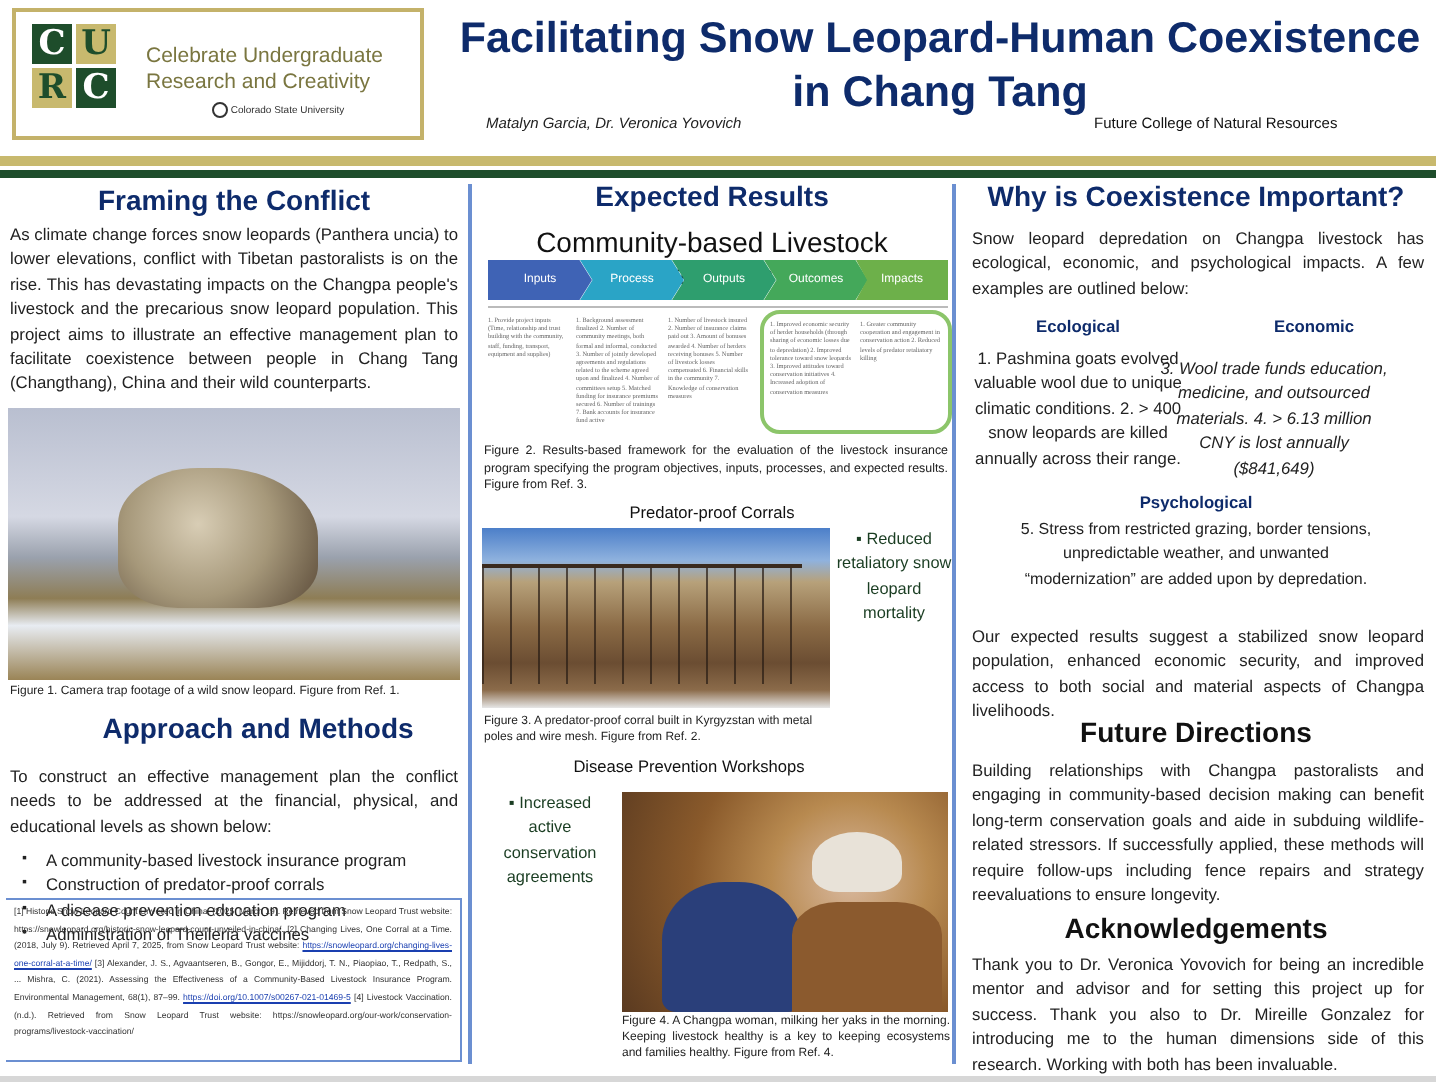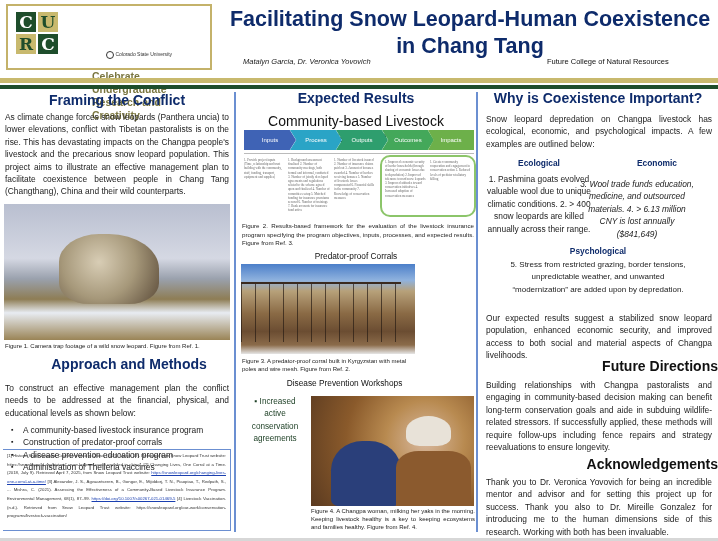--- a/index.html
+++ b/index.html
@@ -3,30 +3,30 @@
 <meta charset="utf-8">
 <style>
   html,body{margin:0;padding:0;}
   body{width:718px;height:541px;background:#fff;position:relative;overflow:hidden;font-family:"Liberation Sans",sans-serif;color:#222;}
   .abs{position:absolute;}
   
   #logo{left:6px;top:4px;width:206px;height:66px;border:2px solid #c4b26a;box-sizing:border-box;background:#fff;}
   .sq{position:absolute;width:20px;height:20px;font-family:"DejaVu Serif",serif;font-weight:bold;font-size:17px;line-height:20px;text-align:center;}
   .sq.g{background:#1e4d2b;color:#fff;}
   .sq.t{background:#c8b96e;color:#1e4d2b;}
-  #logo-text{left:84px;top:16px;font-size:10.5px;line-height:13px;color:#7a7640;font-weight:bold;margin-top:48px;}
+  #logo-text{left:65px;top:16px;font-size:10.5px;line-height:13px;color:#7a7640;font-weight:normal;}
   #logo-csu{left:98px;top:45px;font-size:5px;color:#333;}
   #title{left:222px;top:6px;width:496px;text-align:center;color:#0e2b6b;font-weight:bold;font-size:21.5px;line-height:27px;}
   #authors{left:243px;top:57px;font-size:7.5px;font-style:italic;color:#222;}
   #college{left:547px;top:57px;font-size:7.5px;color:#111;}
   #bar-gold{left:0;top:78px;width:718px;height:5px;background:#c8b96e;}
   #bar-green{left:0;top:85px;width:718px;height:4px;background:#1e4d2b;}
   .vline{position:absolute;width:2px;background:#6b8fd1;}
   .sec-title{position:absolute;text-align:center;color:#0e2b6b;font-weight:bold;font-size:14px;}
-  .sec-title.black{color:#111;text-align:right;}
+  .sec-title.black{color:#111;}
   .body{position:absolute;font-size:8.4px;line-height:12.4px;text-align:justify;color:#222;}
   .caption{position:absolute;font-size:6px;line-height:8px;color:#222;}
   .sub{position:absolute;text-align:center;font-size:8.3px;color:#111;}
   ul.bul{margin:4px;padding:0;list-style:none;}
   ul.bul li{position:relative;padding-left:14px;}
   ul.bul li:before{content:"\25AA";position:absolute;left:2px;font-size:7px;}
   .green-list{position:absolute;color:#1a3d22;font-size:8.2px;line-height:12.3px;text-align:center;}
   .green-list li{list-style:none;}
   .photo{position:absolute;overflow:hidden;}
   #refs{left:3px;top:449px;width:228px;height:82px;border:1px solid #6b8fd1;border-left:none;box-sizing:border-box;font-size:4.3px;line-height:8.6px;color:#333;padding:2px 4px;text-align:justify;}
@@ -100,20 +100,21 @@
 <div class="flowtxt" style="left:385px;top:160px;width:42px;">1. Improved economic security of herder households (through sharing of economic losses due to depredation) 2. Improved tolerance toward snow leopards 3. Improved attitudes toward conservation initiatives 4. Increased adoption of conservation measures</div>
 <div class="flowtxt" style="left:430px;top:160px;width:42px;">1. Greater community cooperation and engagement in conservation action 2. Reduced levels of predator retaliatory killing</div>
 
 <div class="caption" style="left:242px;top:222px;width:232px;font-size:6.2px;line-height:8.5px;text-align:justify;">Figure 2. Results-based framework for the evaluation of the livestock insurance program specifying the program objectives, inputs, processes, and expected results. Figure from Ref. 3.</div>
 <div class="sub" style="left:236px;top:251px;width:240px;">Predator-proof Corrals</div>
 
 <div class="photo" style="left:241px;top:264px;width:174px;height:90px;background:linear-gradient(180deg,#4c7fc9 0%,#8fb2de 18%,#b7a17a 30%,#8a6a45 55%,#6b4d32 75%,#8b6b4a 90%,#e6e6e6 100%);">
   <div style="position:absolute;left:0;top:18px;width:160px;height:58px;border-top:2px solid #3a2a1e;background:repeating-linear-gradient(90deg,rgba(40,28,20,0.7) 0 1px,transparent 1px 14px);"></div>
 </div>
 <ul class="green-list" style="left:417px;top:264px;width:60px;margin:0;padding:0;">
+  <li>▪ <span>Reduced retaliatory snow leopard mortality</span></li>
 </ul>
 <div class="caption" style="left:242px;top:357px;width:178px;">Figure 3. A predator-proof corral built in Kyrgyzstan with metal poles and wire mesh. Figure from Ref. 2.</div>
 <div class="sub" style="left:236px;top:378px;width:217px;">Disease Prevention Workshops</div>
 
 <ul class="green-list" style="left:243px;top:396px;width:64px;margin:0;padding:0;">
   <li>▪ <span>Increased active conservation agreements</span></li>
 </ul>
 <div class="photo" style="left:311px;top:396px;width:163px;height:110px;background:radial-gradient(circle at 70% 40%,#d9b9a0 0%,#b88a50 30%,#8a5a2b 60%,#5a3a20 100%);">
   <div style="position:absolute;left:20px;top:45px;width:70px;height:65px;background:#2a3f7a;border-radius:45% 45% 10% 10%;"></div>
   <div style="position:absolute;left:95px;top:20px;width:45px;height:30px;background:#e8e2d8;border-radius:50% 50% 30% 30%;"></div>

